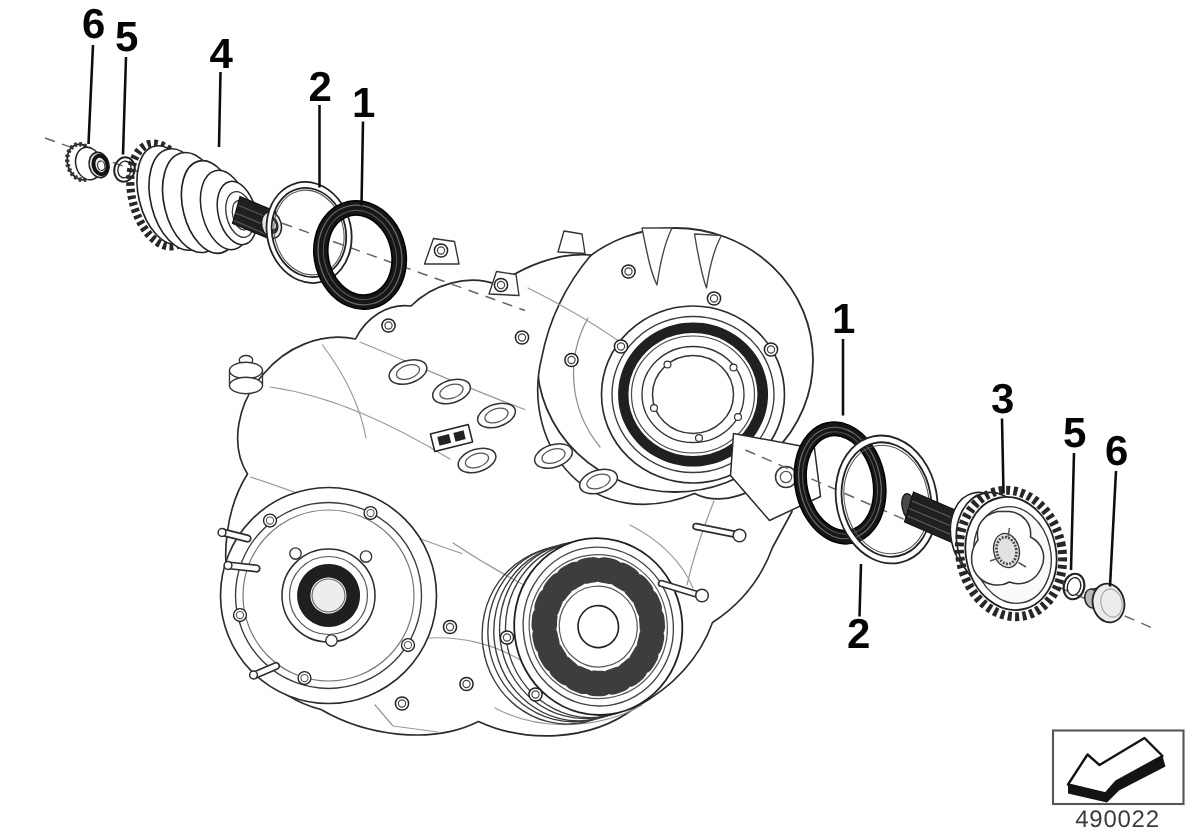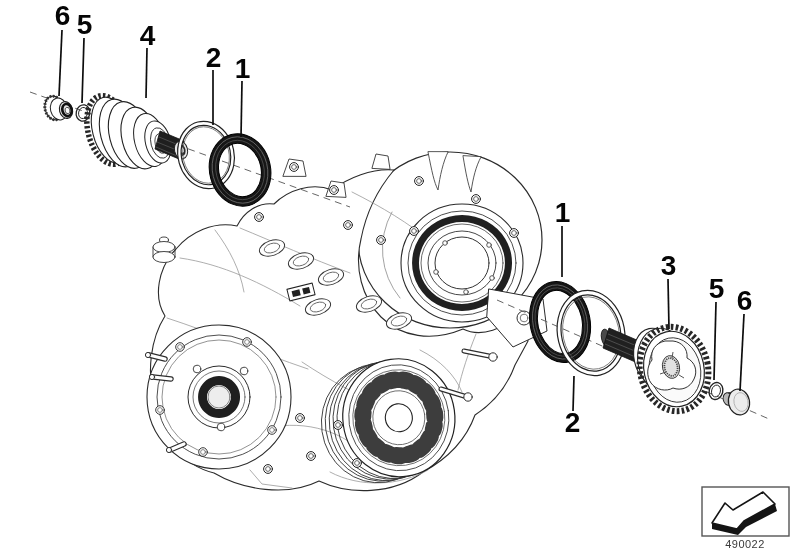--- a/index.html
+++ b/index.html
@@ -8,21 +8,21 @@
     font-family:"Liberation Sans",sans-serif;
   }
   .stage svg{position:absolute;left:0;top:0;}
   .callout{
     position:absolute;transform:translate(-50%,-50%);
     font-weight:bold;font-size:28px;line-height:1;color:#050505;
     letter-spacing:-1px;cursor:default;user-select:none;
   }
   .diagram-number{
     position:absolute;left:700px;top:538px;width:90px;text-align:center;
-    font-size:11px;color:#3a3a3a;letter-spacing:.5px;
+    font-size:16px;color:#3a3a3a;letter-spacing:.5px;
   }
 </style>
 </head>
 <body>
 
 <div class="stage">
 
 <svg width="800" height="560" viewBox="0 0 800 560">
 
   <g stroke-linejoin="round" stroke-linecap="round">

